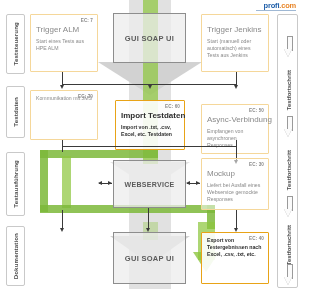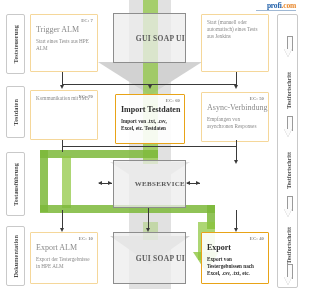--- a/index.html
+++ b/index.html
@@ -2,21 +2,21 @@
 <html><head>
 <meta charset="utf-8">
 <title>Testautomatisierung Architektur</title>
 <style>
   html,body{margin:0;padding:0;background:#ffffff;}
   body{
     width:300px;height:289px;position:relative;overflow:hidden;
     font-family:"Liberation Sans","DejaVu Sans",sans-serif;
     color:#555;
   }
-  #stage{position:absolute;inset:0;width:300px;height:269px;font-family:Liberation Serif, serif;}
+  #stage{position:absolute;inset:0;width:300px;height:269px;}
 
   
   .logo{position:absolute;top:1px;right:4px;font-size:7.5px;font-weight:bold;
         letter-spacing:-0.2px;line-height:9px;}
   .logo .lg-b{color:#1f5fa9;}
   .logo .lg-o{color:#e8872b;}
   .logo-rule{position:absolute;top:10px;right:4px;width:40px;height:1px;background:#9fb8d4;}
 
   
   .vlabel{
@@ -80,21 +80,21 @@
   .box .ttl{font-size:8px;line-height:10px;color:#8a8a8a;margin:6px 0 3px 0;white-space:nowrap;}
   .box.strong .ttl{color:#2e2e2e;font-weight:bold;}
   .box.strong{border-color:#e8a317;background:rgba(255,255,255,0.9);}
   .box .dsc{font-size:5.2px;line-height:7px;color:#8a8a8a;}
   .box.strong .dsc{color:#2e2e2e;font-weight:bold;}
 
   
   .cbox{
     position:absolute;box-sizing:border-box;
     border:1px solid #8d8d8d;background:rgba(236,236,236,0.75);
-    display:flex;align-items:center;justify-content:flex-end;
+    display:flex;align-items:center;justify-content:center;
   }
   .cbox span{font-size:7.5px;font-weight:bold;color:#5a5a5a;letter-spacing:0.3px;}
   .cbox.ws span{font-size:7px;}
 
   
   .ln{position:absolute;background:#3a3a3a;}
   .ah{position:absolute;width:0;height:0;}
   .ah.down{border-left:2.5px solid transparent;border-right:2.5px solid transparent;border-top:4px solid #3a3a3a;}
   .ah.left{border-top:2.5px solid transparent;border-bottom:2.5px solid transparent;border-right:4px solid #3a3a3a;}
   .ah.right{border-top:2.5px solid transparent;border-bottom:2.5px solid transparent;border-left:4px solid #3a3a3a;}
@@ -168,81 +168,81 @@
     <div class="ttl">Trigger ALM</div>
     <div class="dsc">Start eines Tests aus HPE ALM</div>
   </div>
 
   <div class="cbox" style="left:113px;top:13px;width:73px;height:50px;">
     <span>GUI SOAP UI</span>
   </div>
 
   <div class="box dim" style="left:201px;top:14px;width:68px;height:58px;">
     <div class="ec"></div>
+    <div class="ttl">Trigger Jenkins</div>
     <div class="dsc">Start (manuell oder automatisch) eines Tests aus Jenkins</div>
   </div>
 
   <div class="ln" style="left:62px;top:72px;width:1px;height:13px;"></div>
   <div class="ln" style="left:62px;top:84px;width:175px;height:1px;"></div>
   <div class="ln" style="left:236px;top:72px;width:1px;height:13px;"></div>
   <div class="ah down" style="left:60px;top:85px;"></div>
   <div class="ah down" style="left:234px;top:85px;"></div>
   <div class="ah down" style="left:148px;top:85px;"></div>
 
   <div class="box dim" style="left:30px;top:90px;width:68px;height:50px;">
     <div class="ec">EC: 70</div>
     <div class="dsc">Kommunikation mit JMS</div>
   </div>
 
-  <div class="box strong" style="left:115px;top:94px;width:70px;height:50px;">
+  <div class="box strong" style="left:115px;top:100px;width:70px;height:50px;">
     <div class="ec">EC: 60</div>
     <div class="ttl">Import Testdaten</div>
     <div class="dsc">Import von .txt, .csv, Excel, etc. Testdaten</div>
   </div>
 
-  <div class="box dim" style="left:201px;top:92px;width:68px;height:50px;">
+  <div class="box dim" style="left:201px;top:104px;width:68px;height:50px;">
     <div class="ec">EC: 50</div>
     <div class="ttl">Async-Verbindung</div>
     <div class="dsc">Empfangen von asynchronen Responses</div>
   </div>
 
   <div class="ln" style="left:62px;top:140px;width:1px;height:12px;"></div>
   <div class="ln" style="left:62px;top:146px;width:175px;height:1px;"></div>
   <div class="ln" style="left:236px;top:140px;width:1px;height:22px;"></div>
   <div class="ah down" style="left:234px;top:160px;"></div>
 
 
   <div class="cbox ws" style="left:113px;top:160px;width:73px;height:48px;">
     <span>WEBSERVICE</span>
   </div>
 
+  <div class="box dim" style="left:201px;top:158px;width:68px;height:52px;">
+    <div class="ec">EC: 30</div>
+    <div class="ttl">Mockup</div>
+    <div class="dsc">Liefert bei Ausfall eines Webservice gemockte Responses</div>
+  </div>
 
   <div class="ln" style="left:99px;top:183px;width:13px;height:1px;"></div>
   <div class="ah left" style="left:98px;top:181px;"></div>
   <div class="ah right" style="left:108px;top:181px;"></div>
   <div class="ln" style="left:187px;top:183px;width:13px;height:1px;"></div>
   <div class="ah left" style="left:186px;top:181px;"></div>
   <div class="ah right" style="left:196px;top:181px;"></div>
 
   <div class="ln" style="left:148px;top:208px;width:1px;height:22px;"></div>
   <div class="ah down" style="left:146px;top:228px;"></div>
   <div class="ln" style="left:62px;top:210px;width:1px;height:20px;"></div>
   <div class="ah down" style="left:60px;top:228px;"></div>
   <div class="ln" style="left:236px;top:210px;width:1px;height:20px;"></div>
   <div class="ah down" style="left:234px;top:228px;"></div>
 
-  <div class="box dim" style="left:30px;top:232px;width:68px;height:52px;">
-    <div class="ec">EC: 10</div>
-    <div class="ttl">Export ALM</div>
-    <div class="dsc">Export der Testergebnisse in HPE ALM</div>
-  </div>
 
   <div class="cbox" style="left:113px;top:232px;width:73px;height:52px;">
     <span>GUI SOAP UI</span>
   </div>
 
   <div class="box strong" style="left:201px;top:232px;width:68px;height:52px;">
     <div class="ec">EC: 40</div>
-    <div class="ttl">Export</div>
     <div class="dsc">Export von Testergebnissen nach Excel, .csv, .txt, etc.</div>
   </div>
 
 </div>
 
 </body></html>

